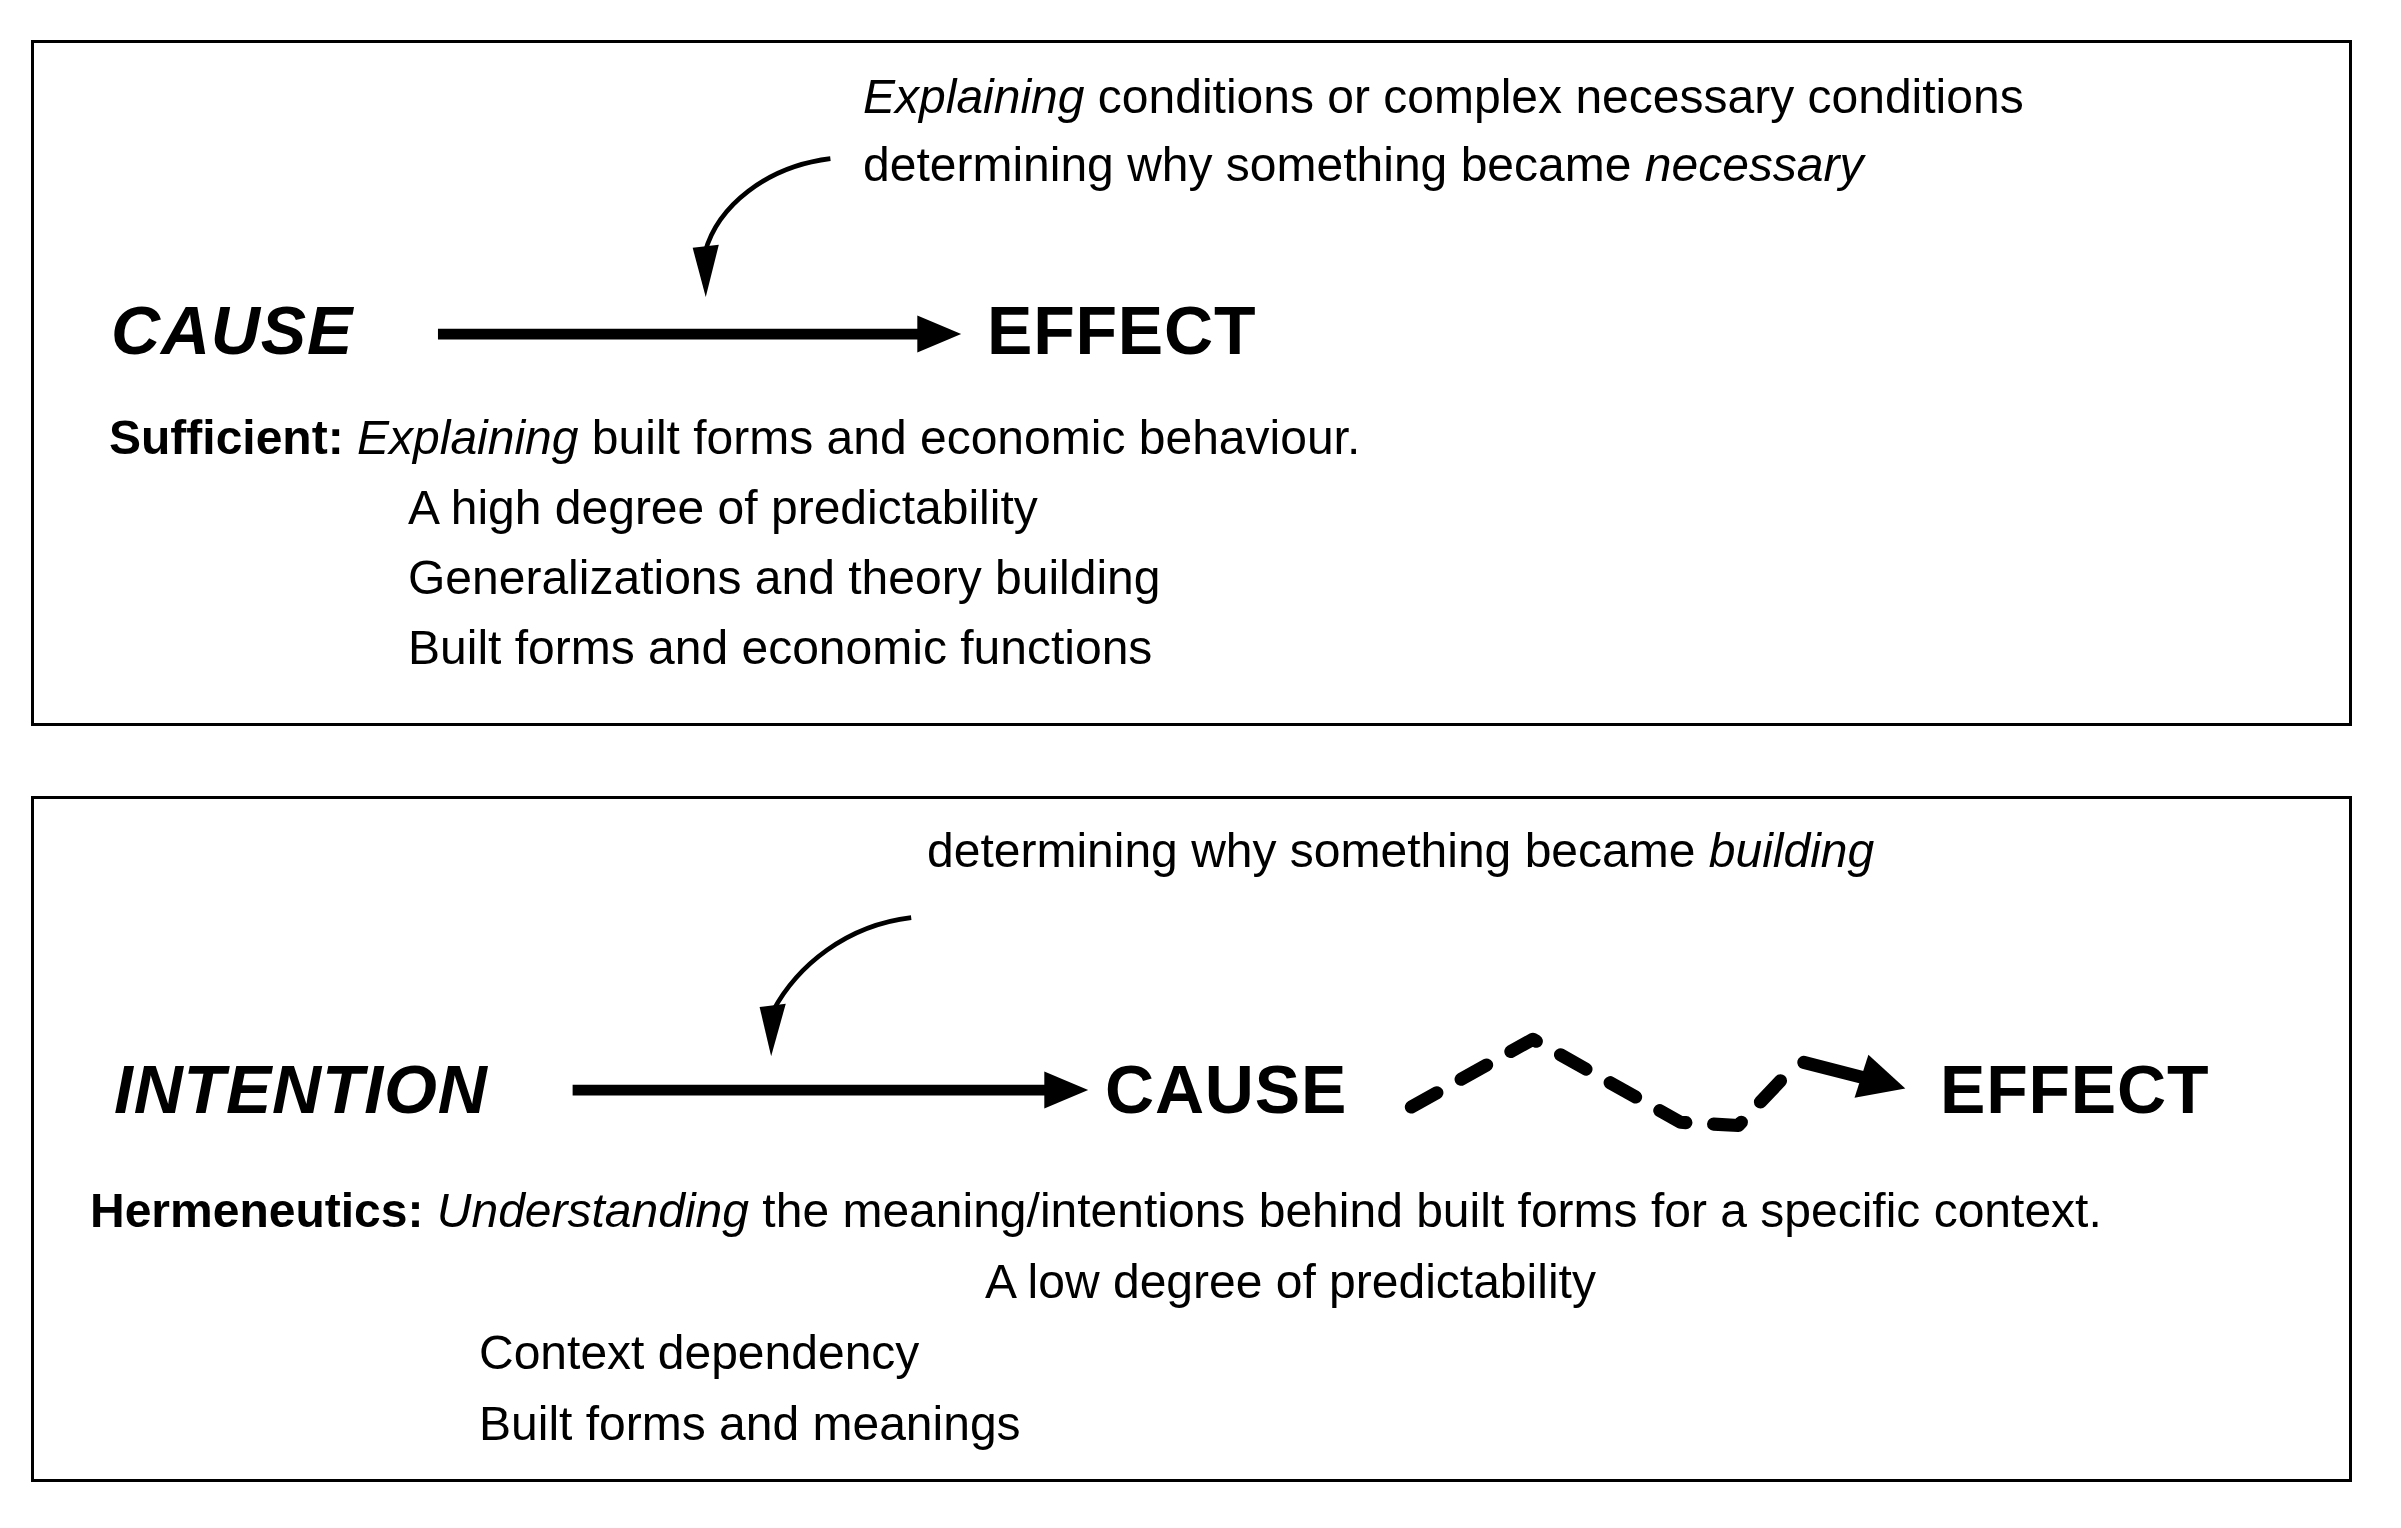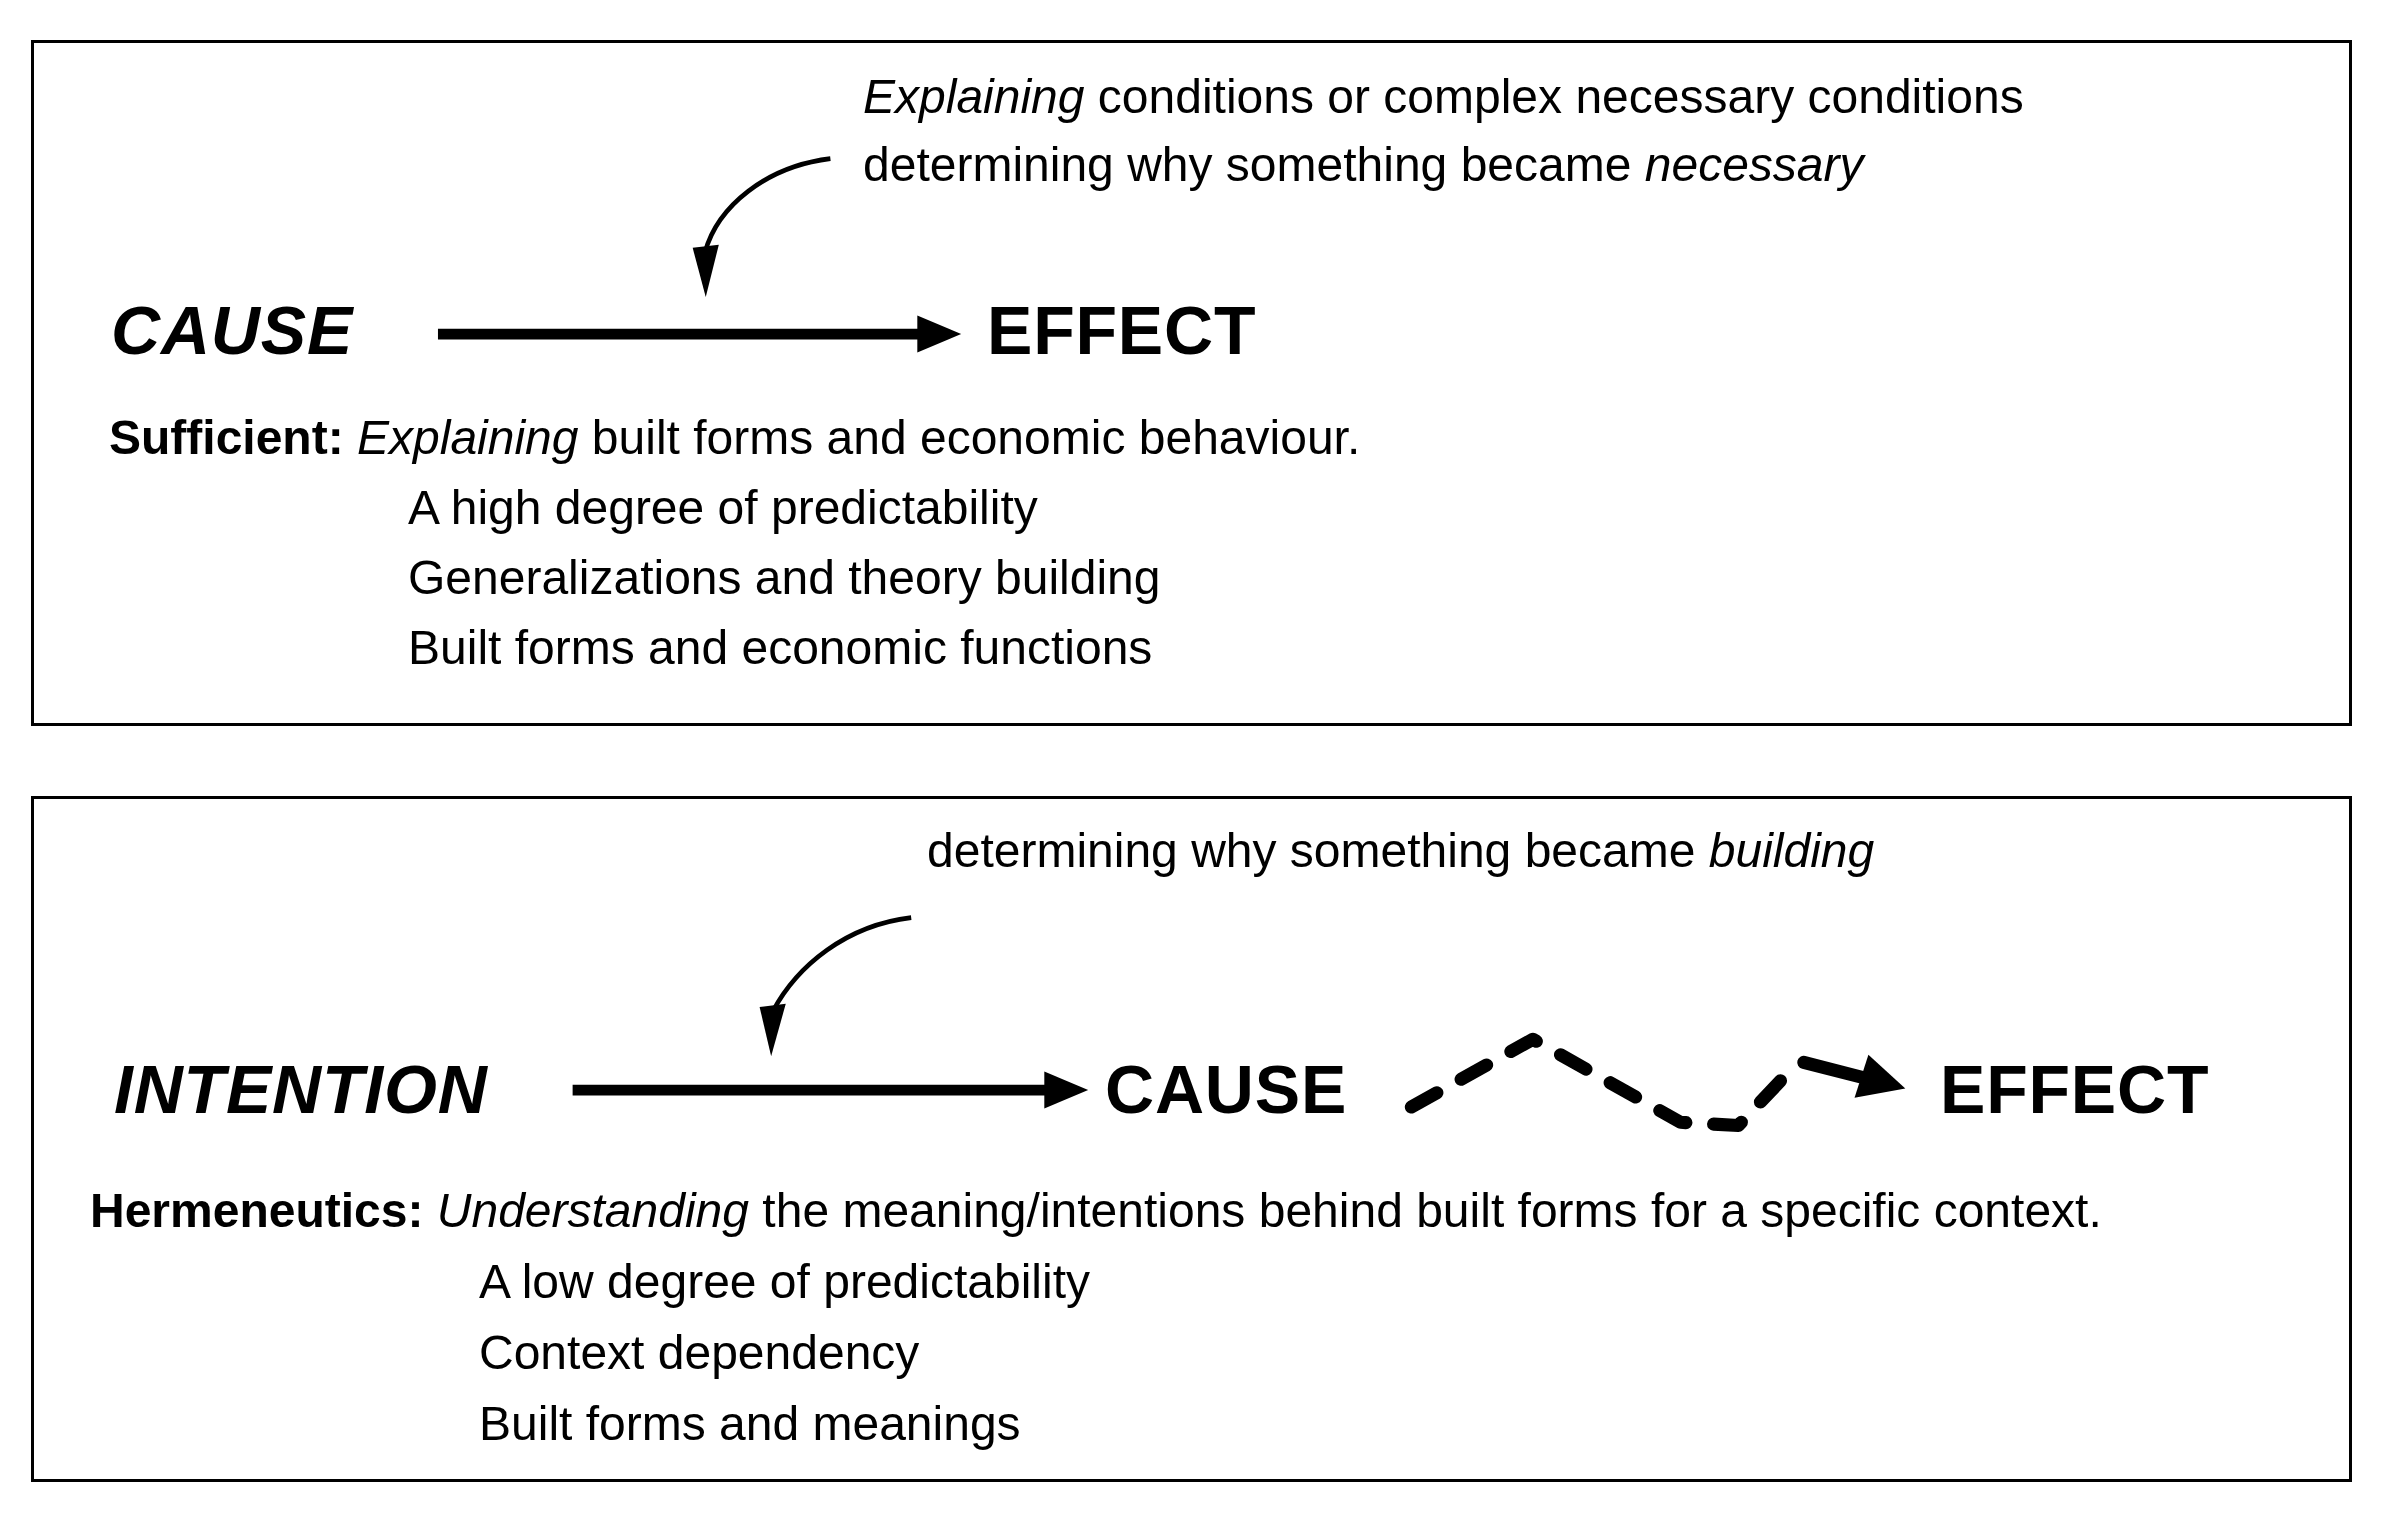--- a/index.html
+++ b/index.html
@@ -113,21 +113,21 @@
     <div class="annotation" style="left:893px; top:17.7px;">
       <div><span>determining why something became </span><span class="italic">building</span></div>
     </div>
 
     <div class="big-label italic" style="left:80px; top:251px;">INTENTION</div>
     <div class="big-label" style="left:1071px; top:251px;">CAUSE</div>
     <div class="big-label" style="left:1906px; top:251px;">EFFECT</div>
 
     <div class="desc" style="left:56px; top:376px; line-height:71px;">
       <div><span class="bold">Hermeneutics:</span>&nbsp;<span class="italic">Understanding</span><span> the meaning/intentions behind built forms for a specific context.</span></div>
-      <div class="point" style="margin-left:389px;">A low degree of predictability</div>
+      <div class="point" style="margin-left:389px;text-align:center;">A low degree of predictability</div>
       <div class="point" style="margin-left:389px;">Context dependency</div>
       <div class="point" style="margin-left:389px;">Built forms and meanings</div>
     </div>
 
   </div>
 
 </div>
 
 
 </body></html>

